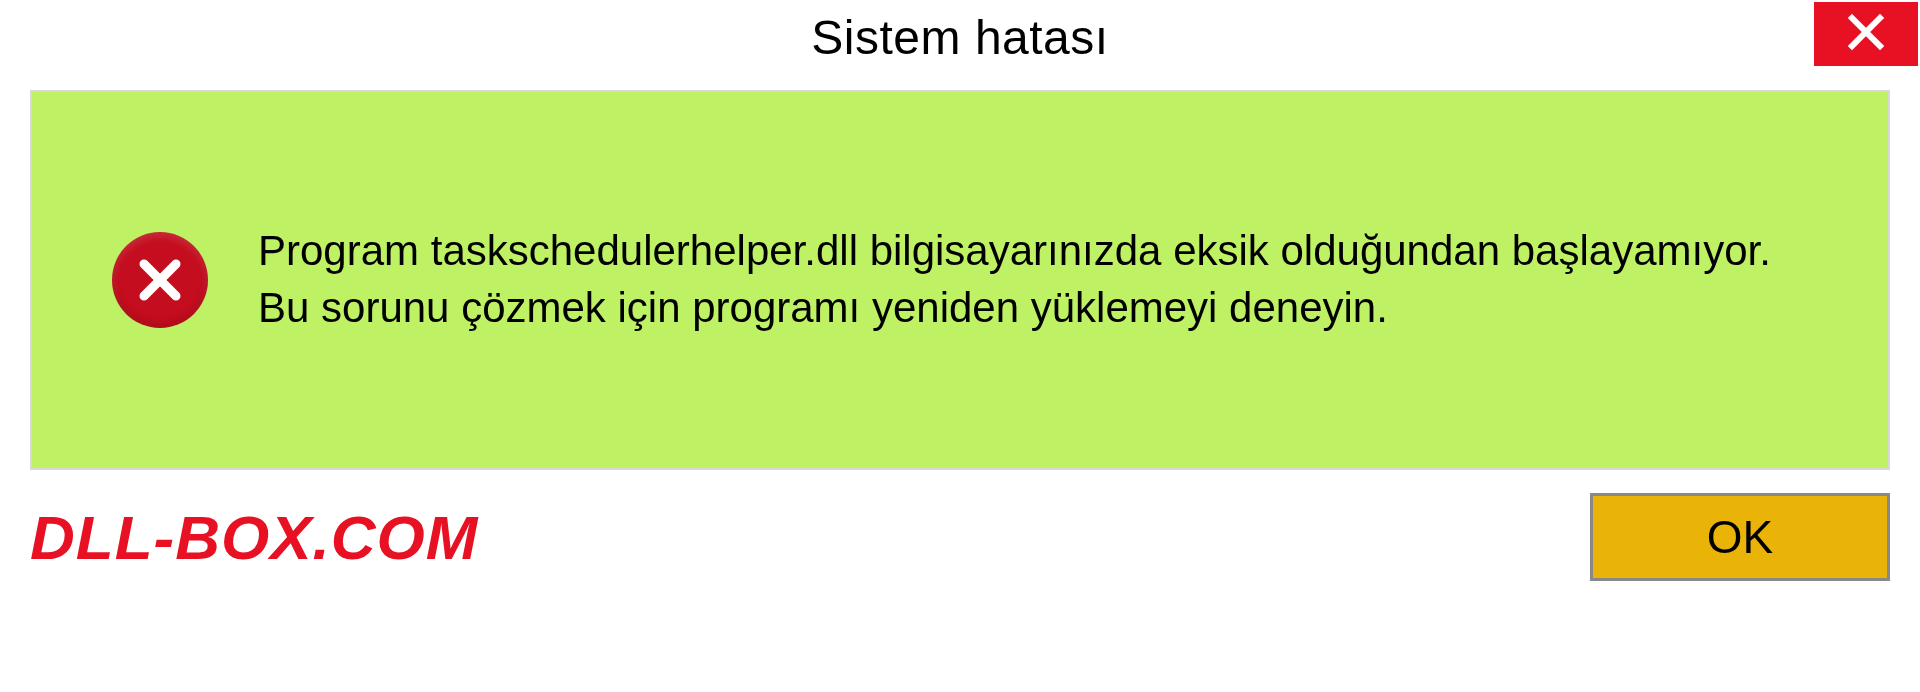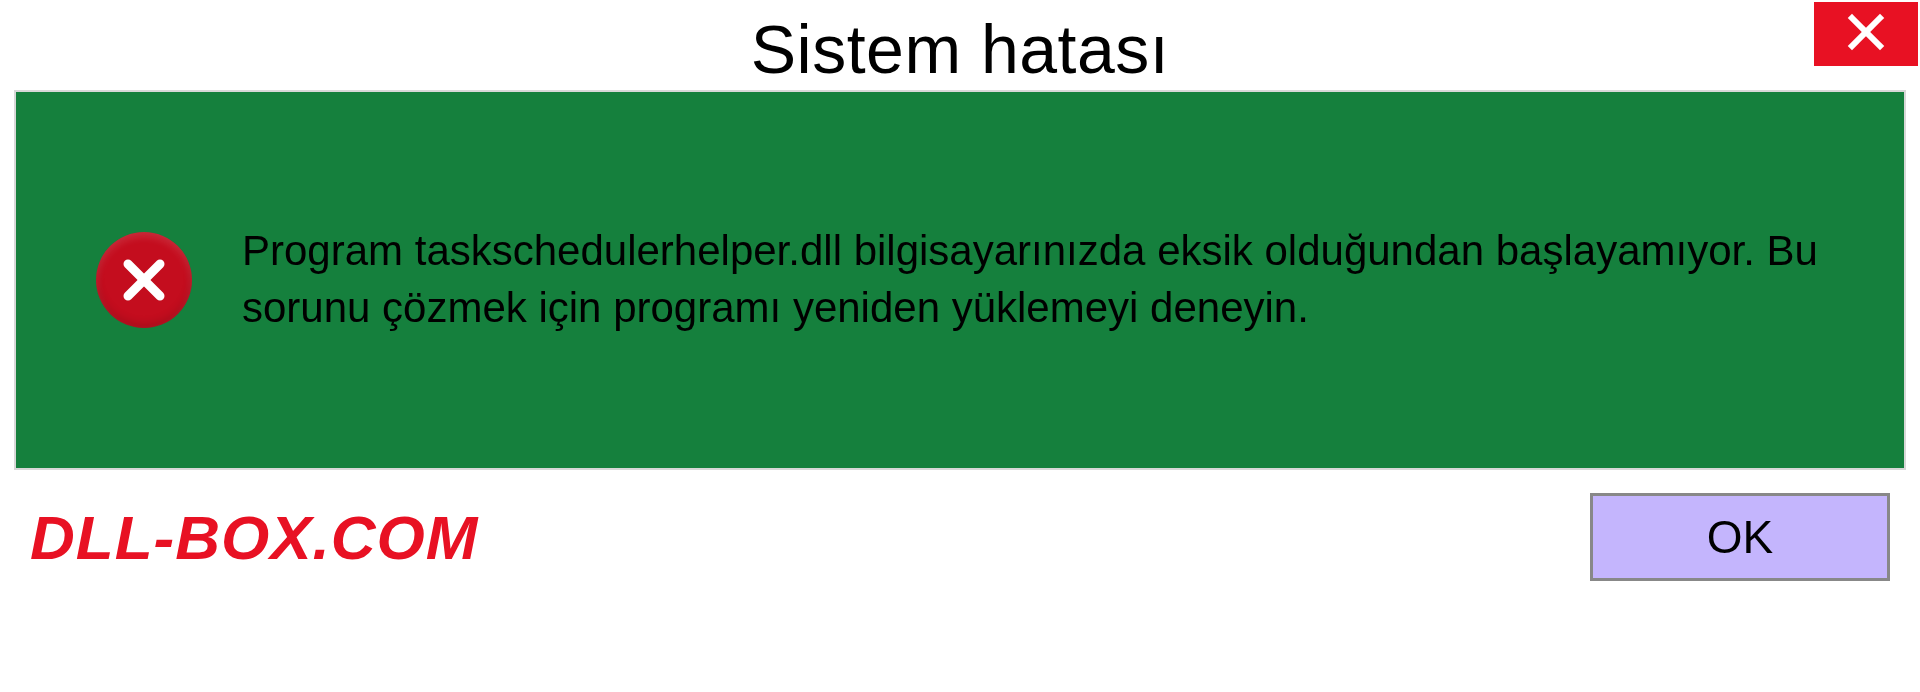--- a/index.html
+++ b/index.html
@@ -17,21 +17,21 @@
     }
     .title-bar {
       display: flex;
       align-items: flex-start;
       justify-content: center;
       height: 90px;
       position: relative;
       padding-top: 10px;
     }
     .title-text {
-      font-size: 68px;
+      font-size: 48px;
       font-weight: 400;
       color: #000000;
       letter-spacing: 0.5px;
     }
     .close-btn {
       position: absolute;
       top: 2px;
       right: 2px;
       width: 104px;
       height: 64px;
@@ -39,24 +39,24 @@
       display: flex;
       align-items: center;
       justify-content: center;
       cursor: pointer;
     }
     .close-btn svg {
       width: 40px;
       height: 40px;
     }
     .content-panel {
-      margin: 0 14px;
+      margin: 0 30px;
       border: 2px solid #d8d8d8;
       height: 380px;
-      background: #15803d;
+      background: #bef264;
       display: flex;
       align-items: center;
       padding: 0 80px;
       gap: 50px;
     }
     .error-icon {
       flex-shrink: 0;
       width: 96px;
       height: 96px;
     }
@@ -90,21 +90,21 @@
       font-size: 62px;
       font-weight: 800;
       color: #e81123;
       letter-spacing: 1px;
       font-style: italic;
     }
     .ok-button {
       width: 300px;
       height: 88px;
       border: 3px solid #888888;
-      background: #c4b5fd;
+      background: #eab308;
       font-size: 46px;
       color: #000000;
       font-family: inherit;
       cursor: pointer;
       display: flex;
       align-items: center;
       justify-content: center;
     }
   </style>
 </head>

